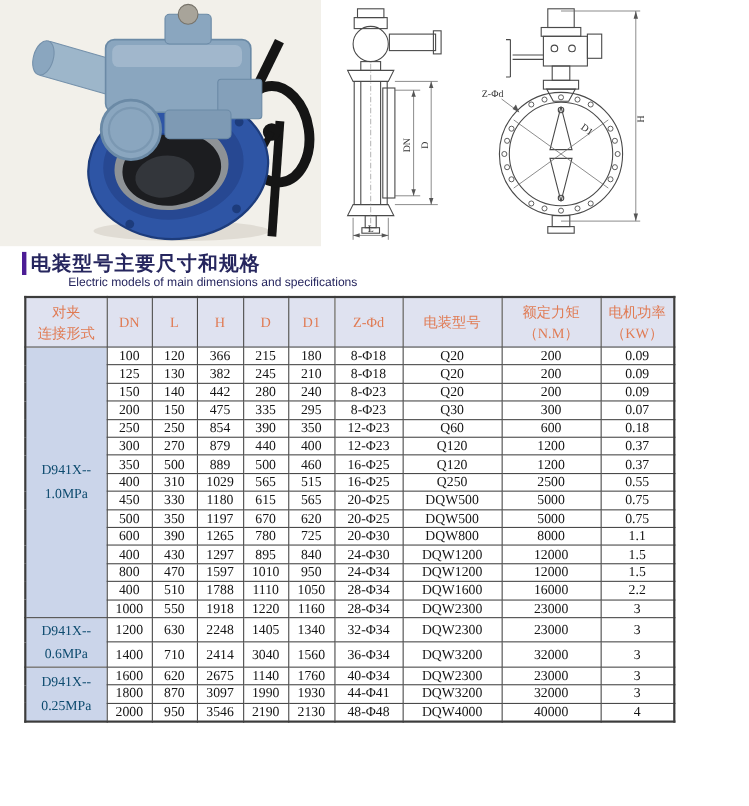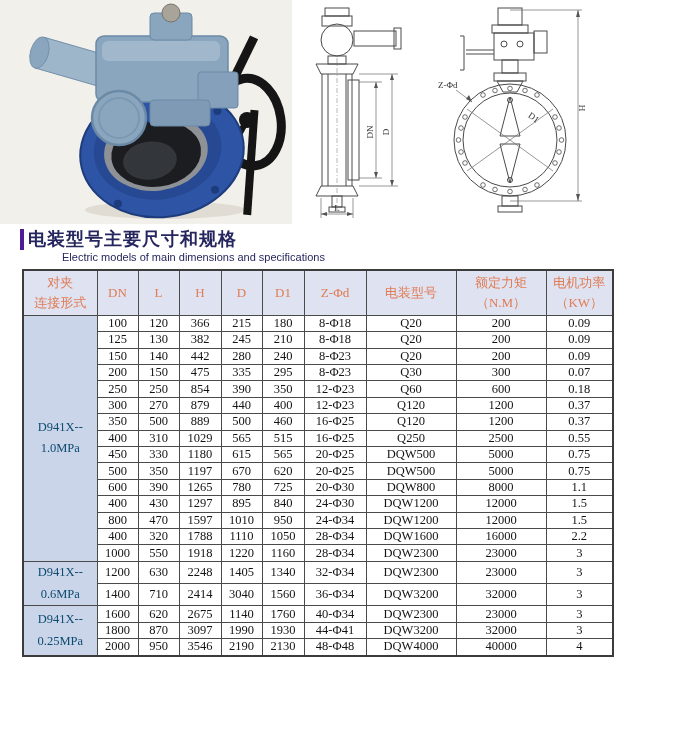--- a/index.html
+++ b/index.html
@@ -362,21 +362,21 @@
         <td>1597</td>
         <td>1010</td>
         <td>950</td>
         <td>24-Φ34</td>
         <td>DQW1200</td>
         <td>12000</td>
         <td>1.5</td>
       </tr>
       <tr>
         <td>400</td>
-        <td>320</td>
+        <td>510</td>
         <td>1788</td>
         <td>1110</td>
         <td>1050</td>
         <td>28-Φ34</td>
         <td>DQW1600</td>
         <td>16000</td>
         <td>2.2</td>
       </tr>
       <tr>
         <td>1000</td>

